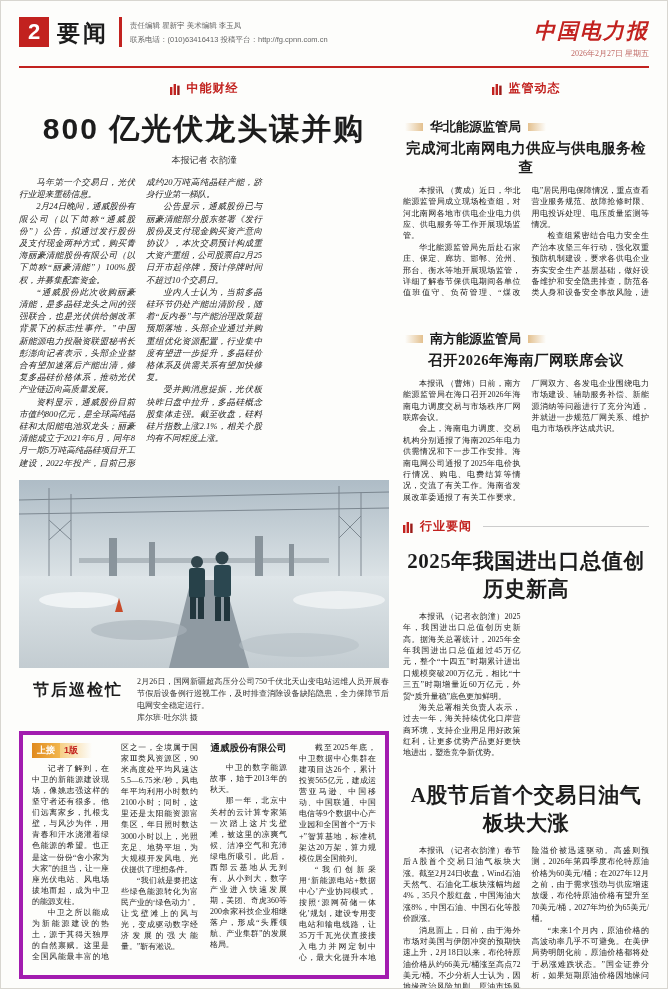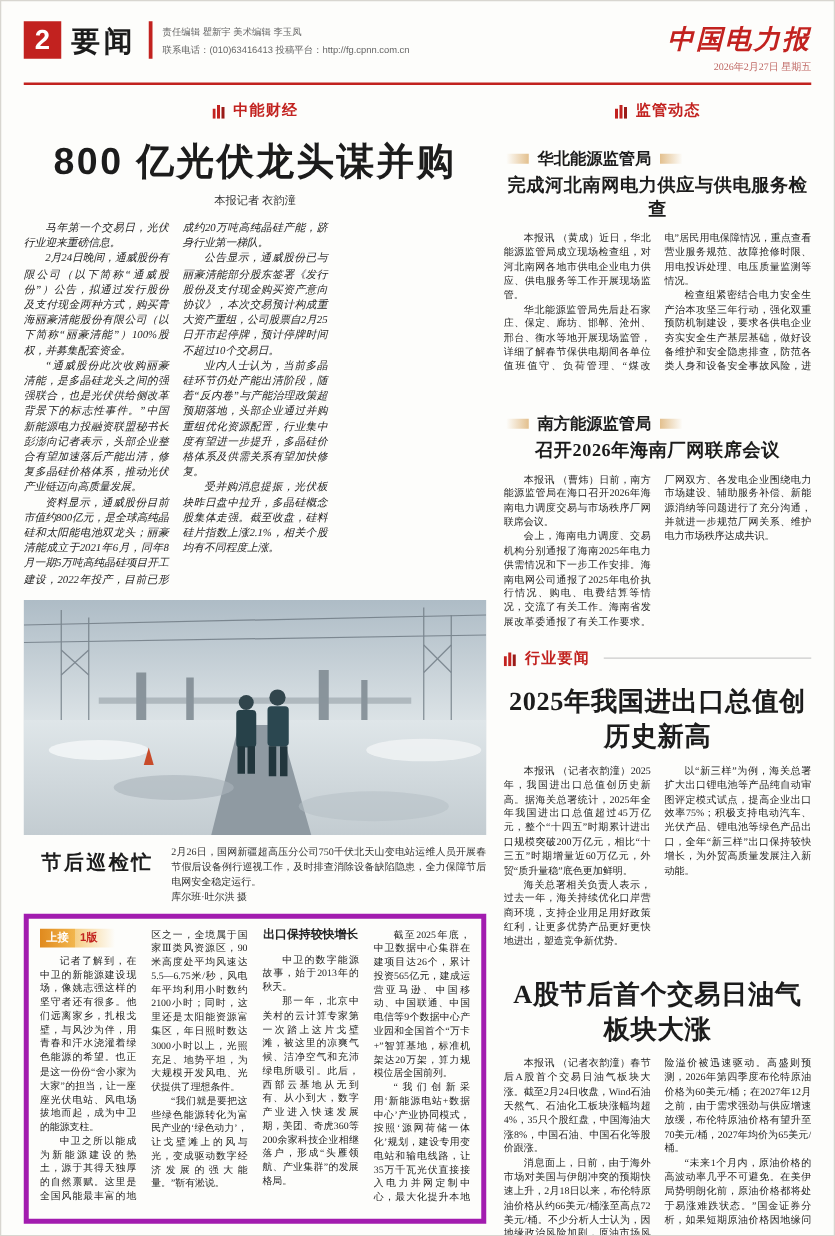--- a/index.html
+++ b/index.html
@@ -188,21 +188,21 @@
         </div>
 
         <div class="continued-box">
           <div class="flow">
             <div class="badge-row">
               <span class="badge">上接</span><span class="badge-page">1版</span>
             </div>
             <p>记者了解到，在中卫的新能源建设现场，像姚志强这样的坚守者还有很多。他们远离家乡，扎根戈壁，与风沙为伴，用青春和汗水浇灌着绿色能源的希望。也正是这一份份“舍小家为大家”的担当，让一座座光伏电站、风电场拔地而起，成为中卫的能源支柱。</p>
             <p>中卫之所以能成为新能源建设的热土，源于其得天独厚的自然禀赋。这里是全国风能最丰富的地区之一，全境属于国家Ⅲ类风资源区，90米高度处平均风速达5.5—6.75米/秒，风电年平均利用小时数约2100小时；同时，这里还是太阳能资源富集区，年日照时数达3000小时以上，光照充足、地势平坦，为大规模开发风电、光伏提供了理想条件。</p>
             <p>“我们就是要把这些绿色能源转化为富民产业的‘绿色动力’，让戈壁滩上的风与光，变成驱动数字经济发展的强大能量。”靳有淞说。</p>
-            <h4>出口保持较快增长</h4>
+            <h4>通威股份有限公司</h4>
             <p>中卫的数字能源故事，始于2013年的秋天。</p>
             <p>那一年，北京中关村的云计算专家第一次踏上这片戈壁滩，被这里的凉爽气候、洁净空气和充沛绿电所吸引。此后，西部云基地从无到有、从小到大，数字产业进入快速发展期，美团、奇虎360等200余家科技企业相继落户，形成“头雁领航、产业集群”的发展格局。</p>
             <p>截至2025年底，中卫数据中心集群在建项目达26个，累计投资565亿元，建成运营亚马逊、中国移动、中国联通、中国电信等9个数据中心产业园和全国首个“万卡+”智算基地，标准机架达20万架，算力规模位居全国前列。</p>
             <p>“我们创新采用‘新能源电站+数据中心’产业协同模式，按照‘源网荷储一体化’规划，建设专用变电站和输电线路，让35万千瓦光伏直接接入电力并网定制中心，最大化提升本地绿电消纳比例。”靳有淞介绍，项目配套200万千瓦光伏和150万千瓦风电，为“东数西算”工程的“宁夏枢纽”提供坚实的绿色电力支撑。</p>
           </div>
         </div>
       </div>
 
       <div class="col-right">
 
@@ -245,21 +245,20 @@
             <rect x="7.2" y="2.6" width="2.4" height="9.4" fill="#9a1b18"></rect>
           </svg>
           <span class="tag-label">行业要闻</span>
           <span class="tag-line"></span>
         </div>
 
         <h2 class="r-headline big">2025年我国进出口总值创历史新高</h2>
         <div class="r-body h160">
           <p>本报讯 （记者衣韵潼）2025年，我国进出口总值创历史新高。据海关总署统计，2025年全年我国进出口总值超过45万亿元，整个“十四五”时期累计进出口规模突破200万亿元，相比“十三五”时期增量近60万亿元，外贸“质升量稳”底色更加鲜明。</p>
           <p>海关总署相关负责人表示，过去一年，海关持续优化口岸营商环境，支持企业用足用好政策红利，让更多优势产品更好更快地进出，塑造竞争新优势。</p>
-          <p>以“新三样”为例，海关总署扩大出口锂电池等产品纯自动审图评定模式试点，提高企业出口效率75%；积极支持电动汽车、光伏产品、锂电池等绿色产品出口，全年“新三样”出口保持较快增长，为外贸高质量发展注入新动能。</p>
         </div>
 
         <h2 class="r-headline big">A股节后首个交易日油气板块大涨</h2>
         <div class="r-body h150">
           <p>本报讯 （记者衣韵潼）春节后A股首个交易日油气板块大涨。截至2月24日收盘，Wind石油天然气、石油化工板块涨幅均超4%，35只个股红盘，中国海油大涨8%，中国石油、中国石化等股价跟涨。</p>
           <p>消息面上，日前，由于海外市场对美国与伊朗冲突的预期快速上升，2月18日以来，布伦特原油价格从约66美元/桶涨至高点72美元/桶。不少分析人士认为，因地缘政治风险加剧，原油市场风险溢价被迅速驱动。高盛则预测，2026年第四季度布伦特原油价格为60美元/桶；在2027年12月之前，由于需求强劲与供应增速放缓，布伦特原油价格有望升至70美元/桶，2027年均价为65美元/桶。</p>
           <p>“未来1个月内，原油价格的高波动率几乎不可避免。在美伊局势明朗化前，原油价格都将处于易涨难跌状态。”国金证券分析，如果短期原油价格因地缘问题上行，投资者可关注油气、化工龙头企业的长期配置机会。</p>
         </div>
 
         <div class="notice">

